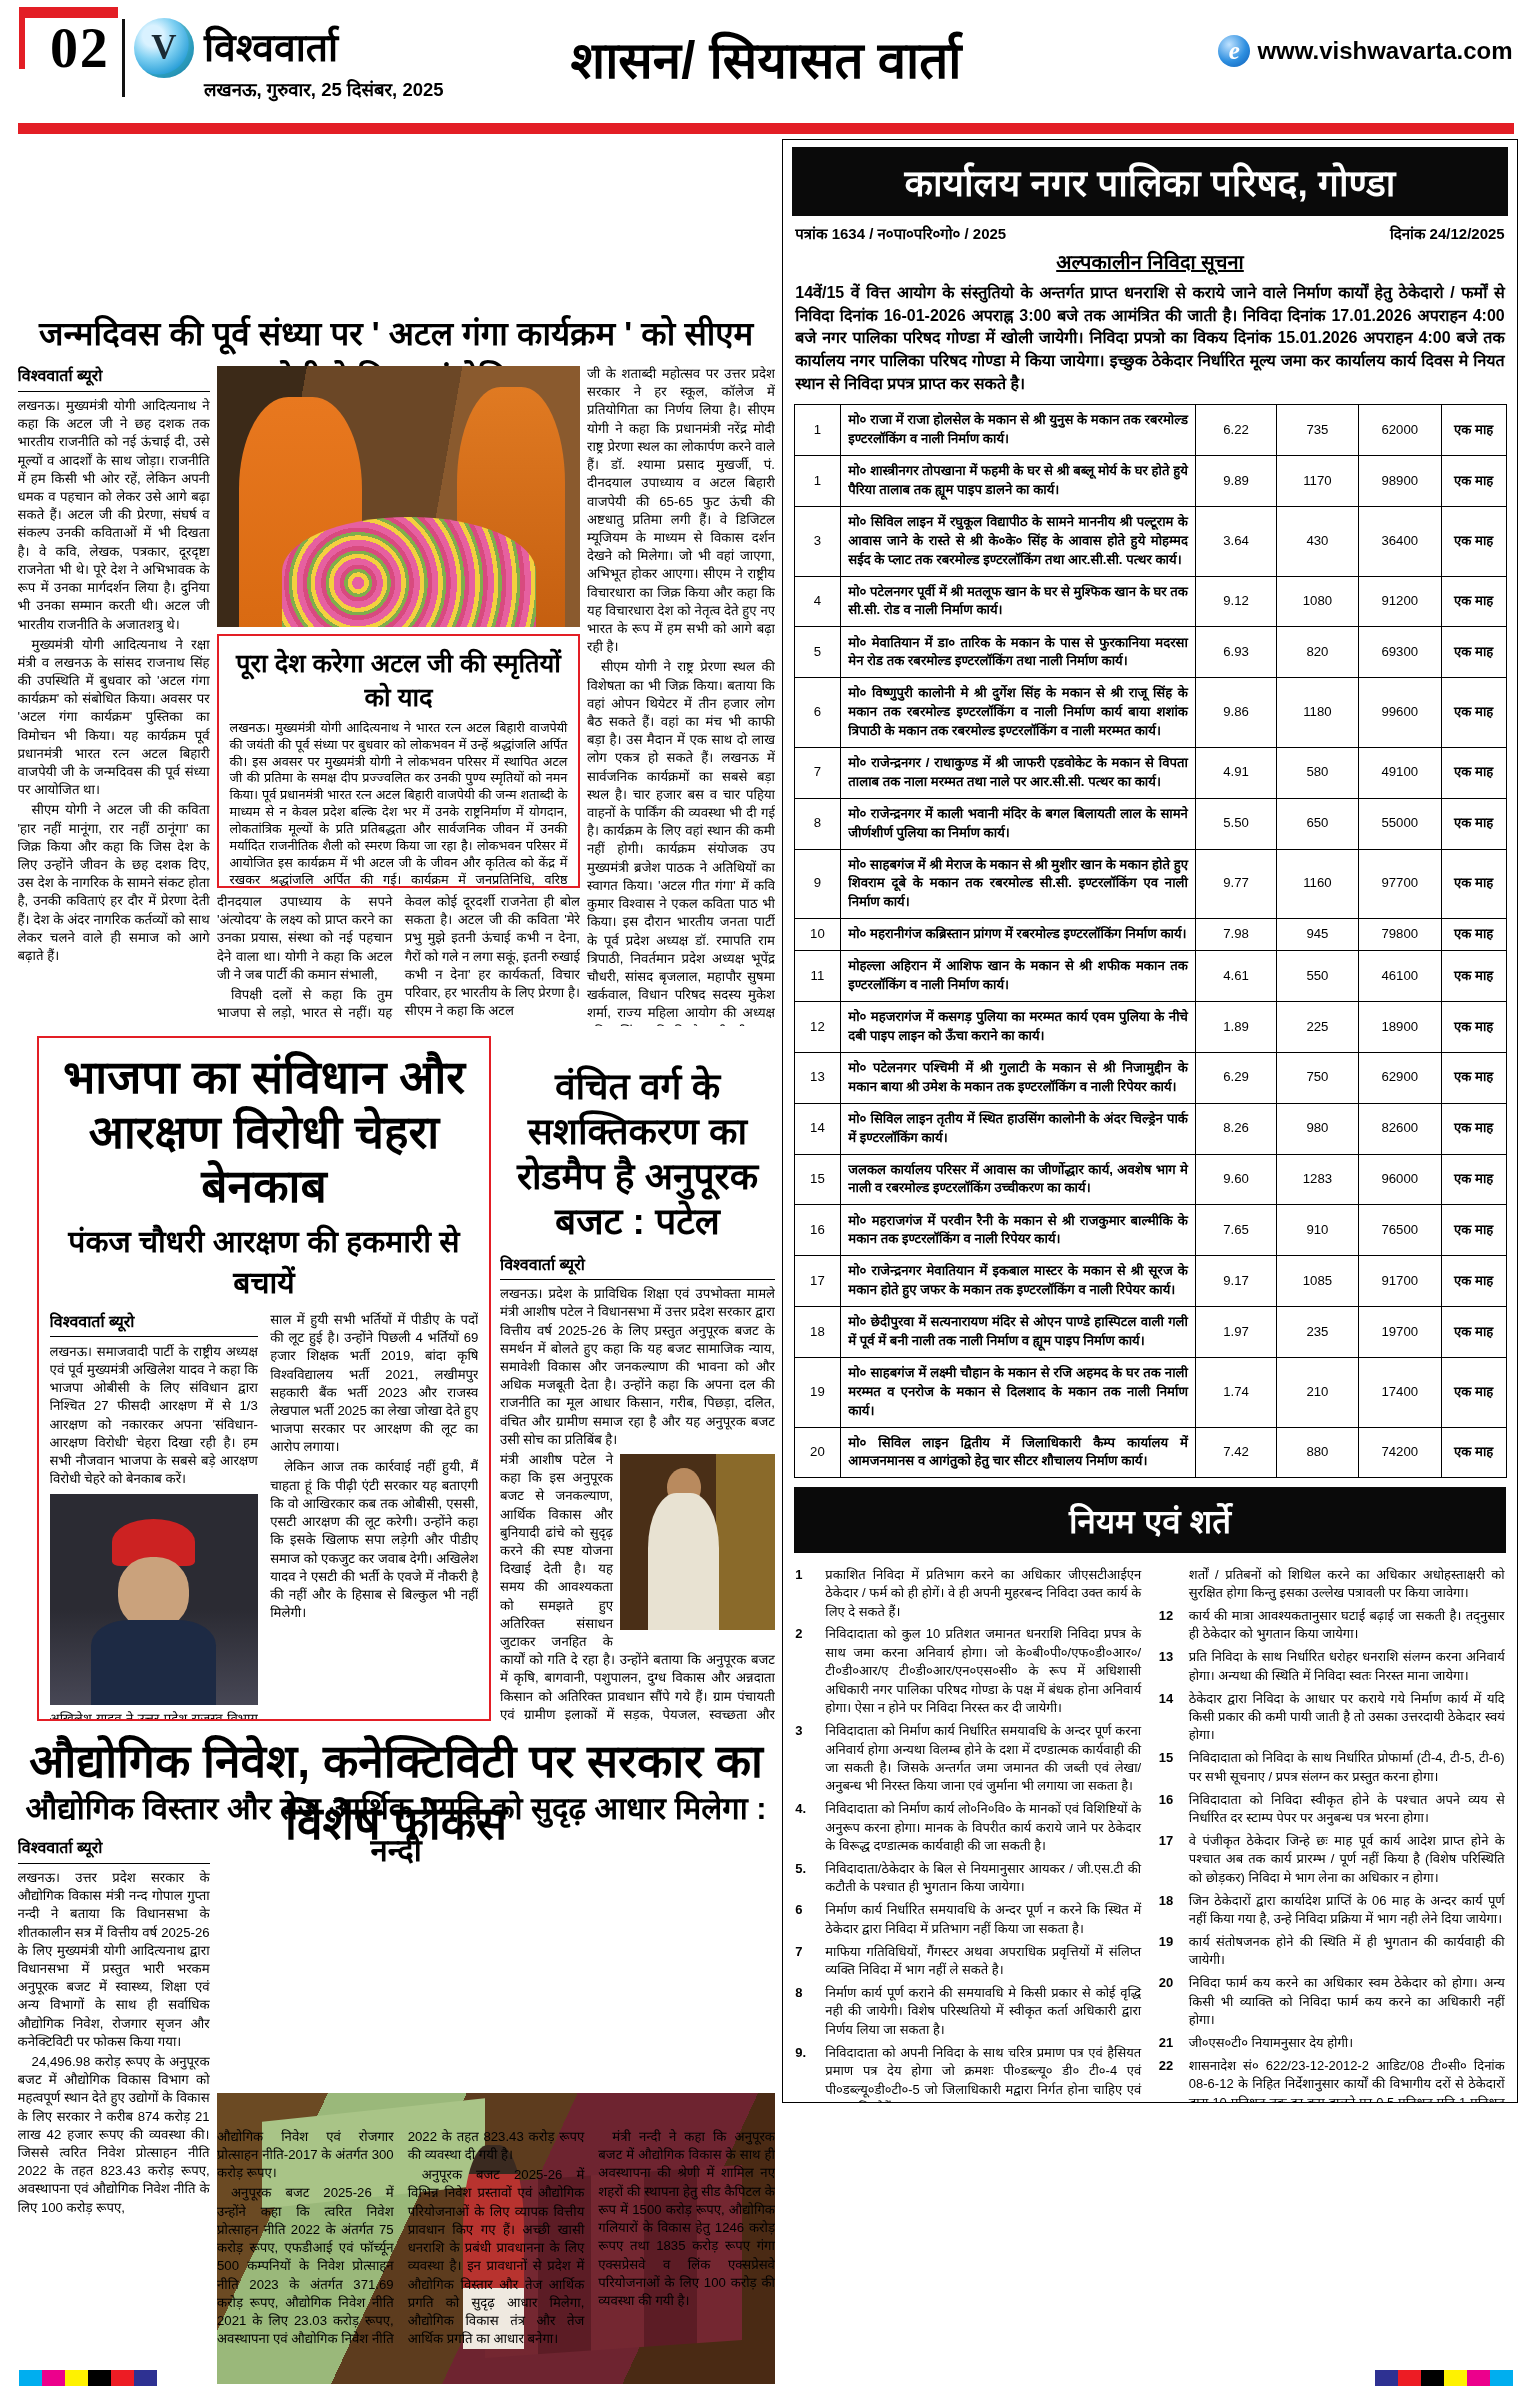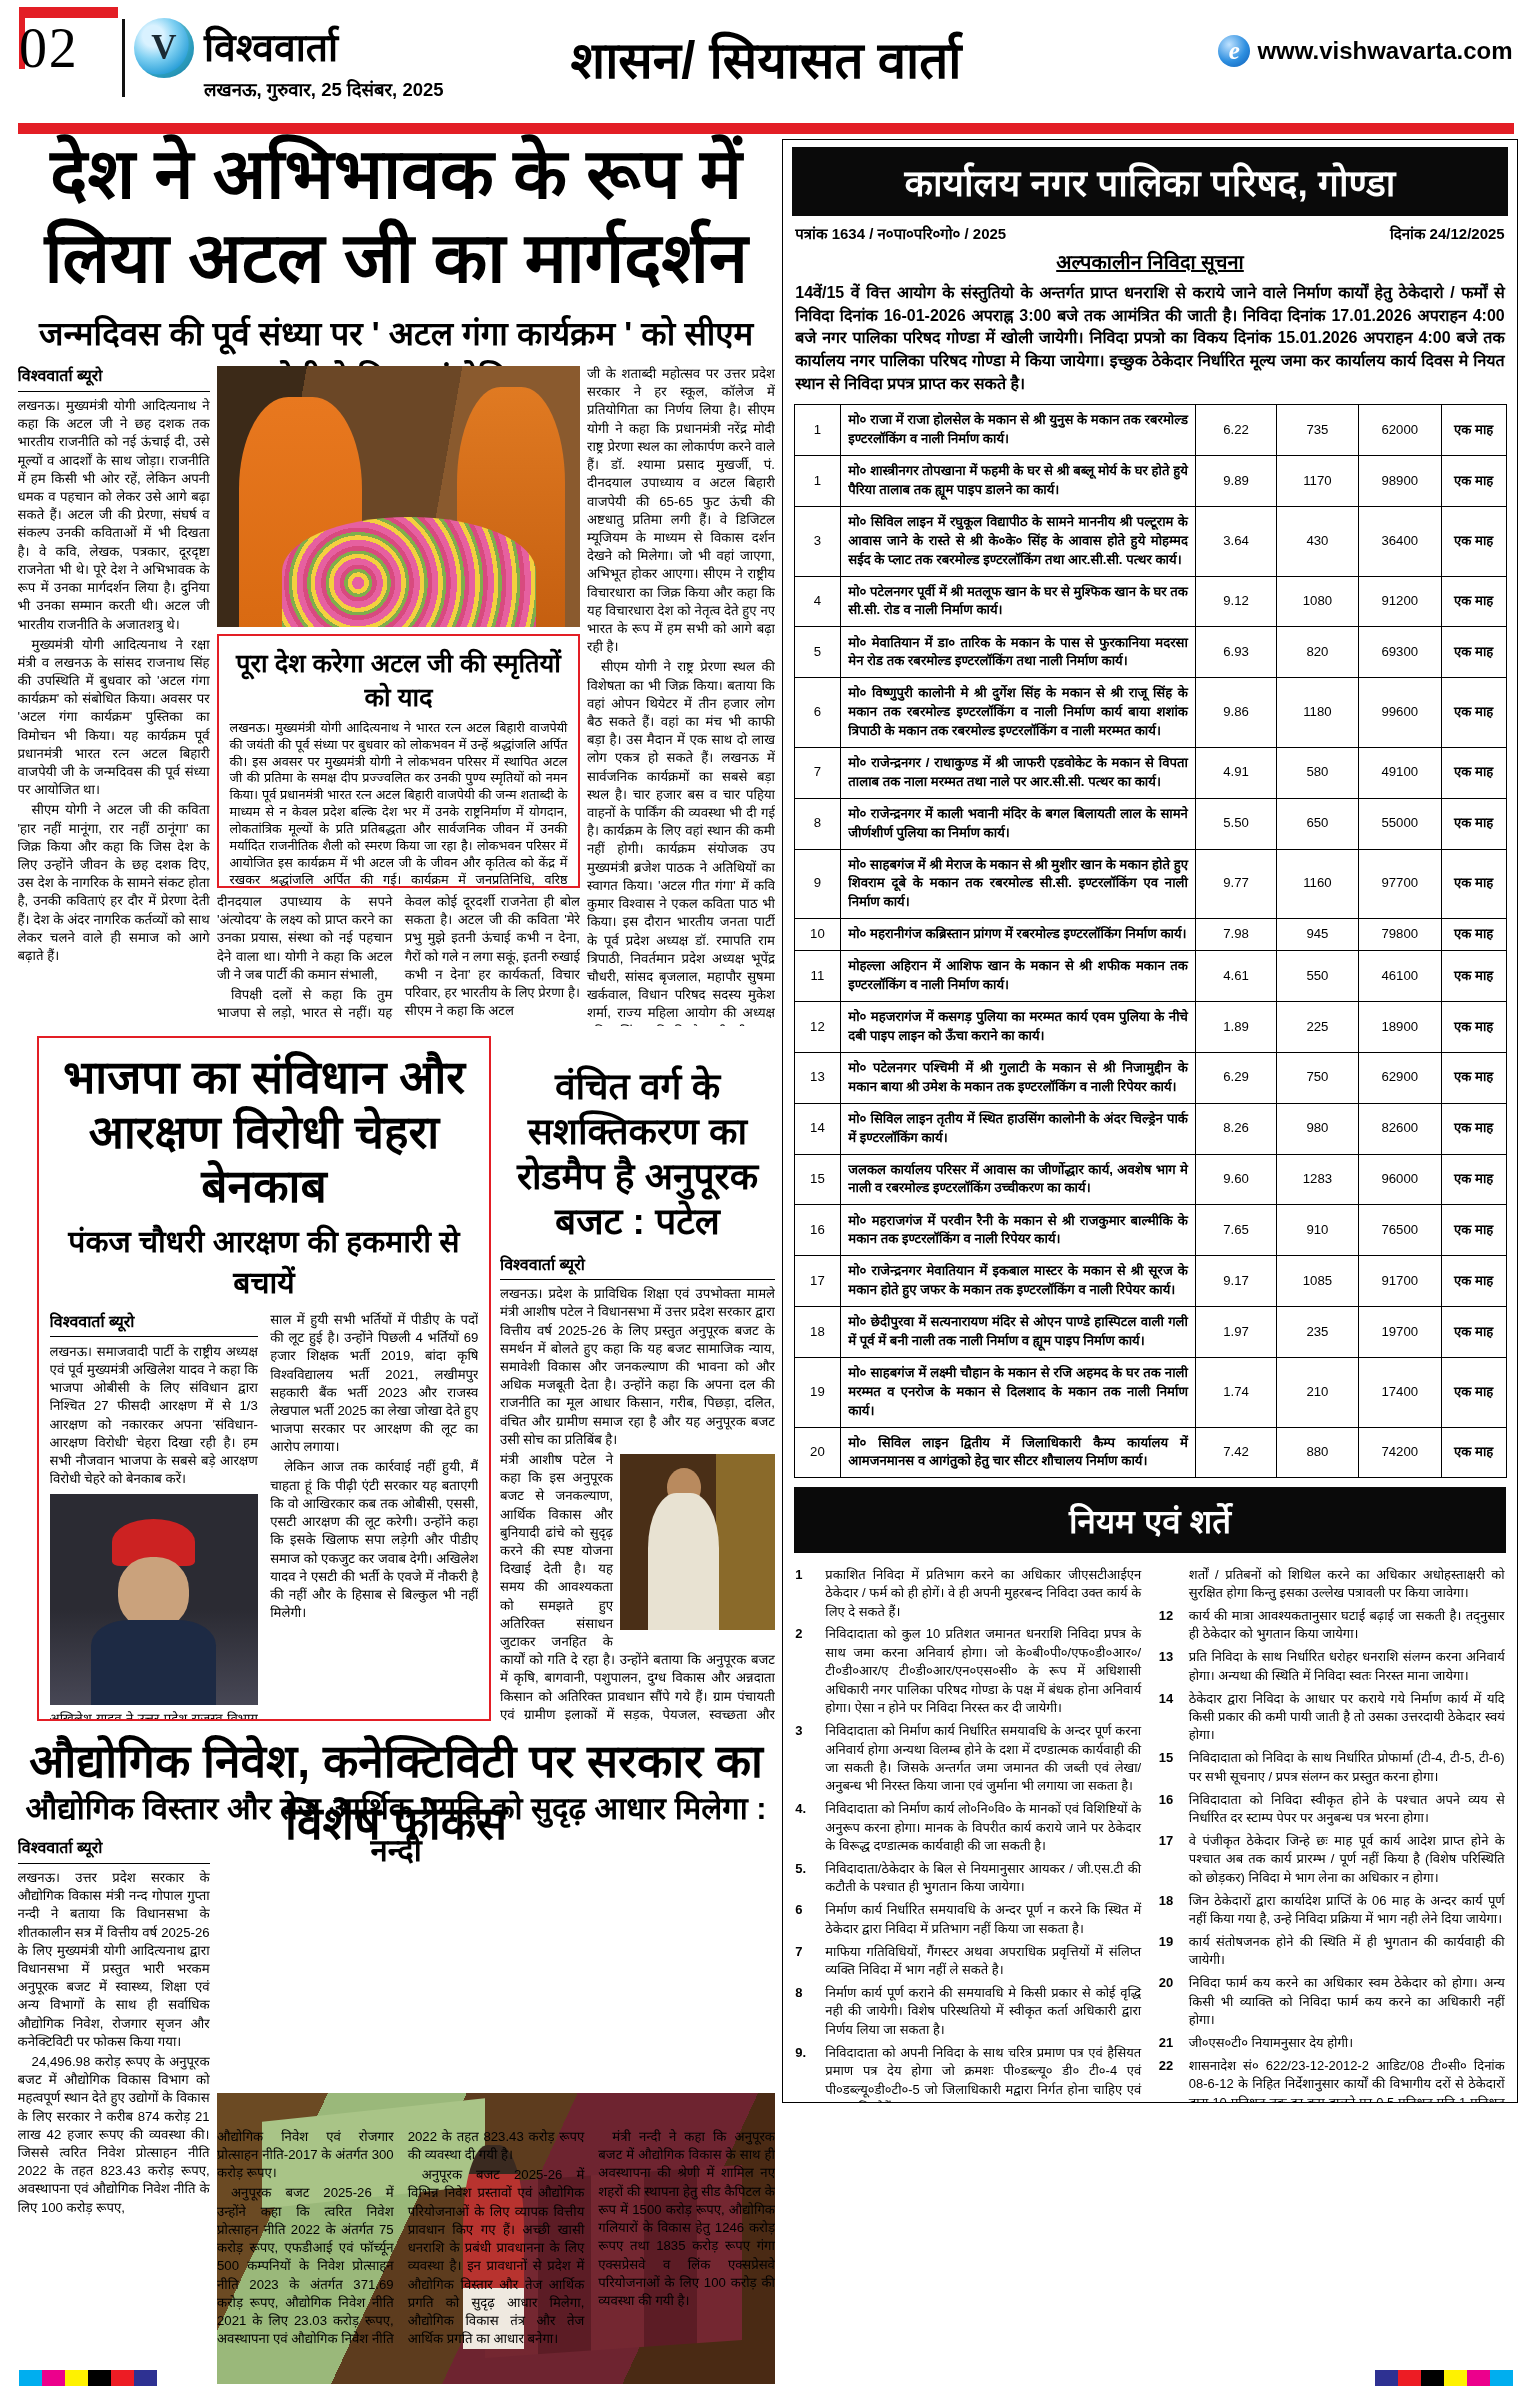--- a/index.html
+++ b/index.html
@@ -3,21 +3,21 @@
 <meta charset="utf-8">
 <style>
   html,body{margin:0;padding:0;background:#e9e9e9;}
   #page{position:relative;width:1532px;height:2389px;background:#ffffff;margin:0 auto;
         font-family:"Liberation Sans","DejaVu Sans",sans-serif;color:#000;overflow:hidden;}
   .abs{position:absolute;}
   .just{text-align:justify;}
   
   .corner-h{left:19.4px;top:7px;width:99px;height:10.6px;background:#e31e25;}
   .corner-v{left:19.4px;top:7px;width:5.3px;height:62px;background:#e31e25;}
-  .pagenum{left:19px;top:16px;font-size:56px;font-weight:400;letter-spacing:1.8px;font-family:"Liberation Serif","DejaVu Serif",serif;text-align:center;}
+  .pagenum{left:50px;top:16px;font-size:56px;font-weight:700;letter-spacing:1.8px;font-family:"Liberation Serif","DejaVu Serif",serif;text-align:center;}
   .pgdiv{left:122px;top:19.4px;width:2.6px;height:78px;background:#111;}
   .logo{left:134px;top:17.6px;width:60px;height:60px;border-radius:50%;
         background:radial-gradient(circle at 32% 30%,#d9f2ff 0 18%,#7fd0f2 40%,#2a9fd8 68%,#1673b0);
         box-shadow:inset -5.3px -3.5px 0 #2d8f4e33;display:flex;align-items:center;justify-content:center;}
   .logo b{font-size:35px;color:#1b2a33;font-family:"Liberation Serif",serif;}
   .masthead{left:204px;top:19.4px;font-size:39px;font-weight:800;}
   .dateline{left:204px;top:76px;font-size:18.5px;font-weight:700;}
   .section-title{left:50%;top:23px;transform:translateX(-50%);font-size:51px;font-weight:800;white-space:nowrap;}
   .website{right:19.4px;top:35px;display:flex;align-items:center;gap:7px;}
   .ie{width:32px;height:32px;border-radius:50%;
@@ -113,24 +113,20 @@
     </div>
   <div class="abs masthead">विश्ववार्ता</div>
   <div class="abs dateline">लखनऊ, गुरुवार, 25 दिसंबर, 2025</div>
   <div class="abs section-title">शासन/ सियासत वार्ता</div>
   <div class="abs website">
     <span class="ie">e</span>
     <span class="url">www.vishwavarta.com</span>
   </div>
   <div class="abs redrule"></div>
 
-  <div class="abs lead-hl">
-    <div>देश ने अभिभावक के रूप में</div>
-    <div>लिया अटल जी का मार्गदर्शन</div>
-  </div>
   <div class="abs lead-sub">जन्मदिवस की पूर्व संध्या पर ' अटल गंगा कार्यक्रम ' को सीएम योगी ने किया संबोधित</div>
 
   <div class="abs lead-col1 bodytxt just">
     <div class="byline">विश्ववार्ता ब्यूरो</div>
     <p>लखनऊ। मुख्यमंत्री योगी आदित्यनाथ ने कहा कि अटल जी ने छह दशक तक भारतीय राजनीति को नई ऊंचाई दी, उसे मूल्यों व आदर्शों के साथ जोड़ा। राजनीति में हम किसी भी ओर रहें, लेकिन अपनी धमक व पहचान को लेकर उसे आगे बढ़ा सकते हैं। अटल जी की प्रेरणा, संघर्ष व संकल्प उनकी कविताओं में भी दिखता है। वे कवि, लेखक, पत्रकार, दूरदृष्टा राजनेता भी थे। पूरे देश ने अभिभावक के रूप में उनका मार्गदर्शन लिया है। दुनिया भी उनका सम्मान करती थी। अटल जी भारतीय राजनीति के अजातशत्रु थे।</p>
     <p>मुख्यमंत्री योगी आदित्यनाथ ने रक्षा मंत्री व लखनऊ के सांसद राजनाथ सिंह की उपस्थिति में बुधवार को 'अटल गंगा कार्यक्रम' को संबोधित किया। अवसर पर 'अटल गंगा कार्यक्रम' पुस्तिका का विमोचन भी किया। यह कार्यक्रम पूर्व प्रधानमंत्री भारत रत्न अटल बिहारी वाजपेयी जी के जन्मदिवस की पूर्व संध्या पर आयोजित था।</p>
     <p>सीएम योगी ने अटल जी की कविता 'हार नहीं मानूंगा, रार नहीं ठानूंगा' का जिक्र किया और कहा कि जिस देश के लिए उन्होंने जीवन के छह दशक दिए, उस देश के नागरिक के सामने संकट होता है, उनकी कविताएं हर दौर में प्रेरणा देती हैं। देश के अंदर नागरिक कर्तव्यों को साथ लेकर चलने वाले ही समाज को आगे बढ़ाते हैं।</p>
   </div>
 
   <div class="abs ph ph-lead">

